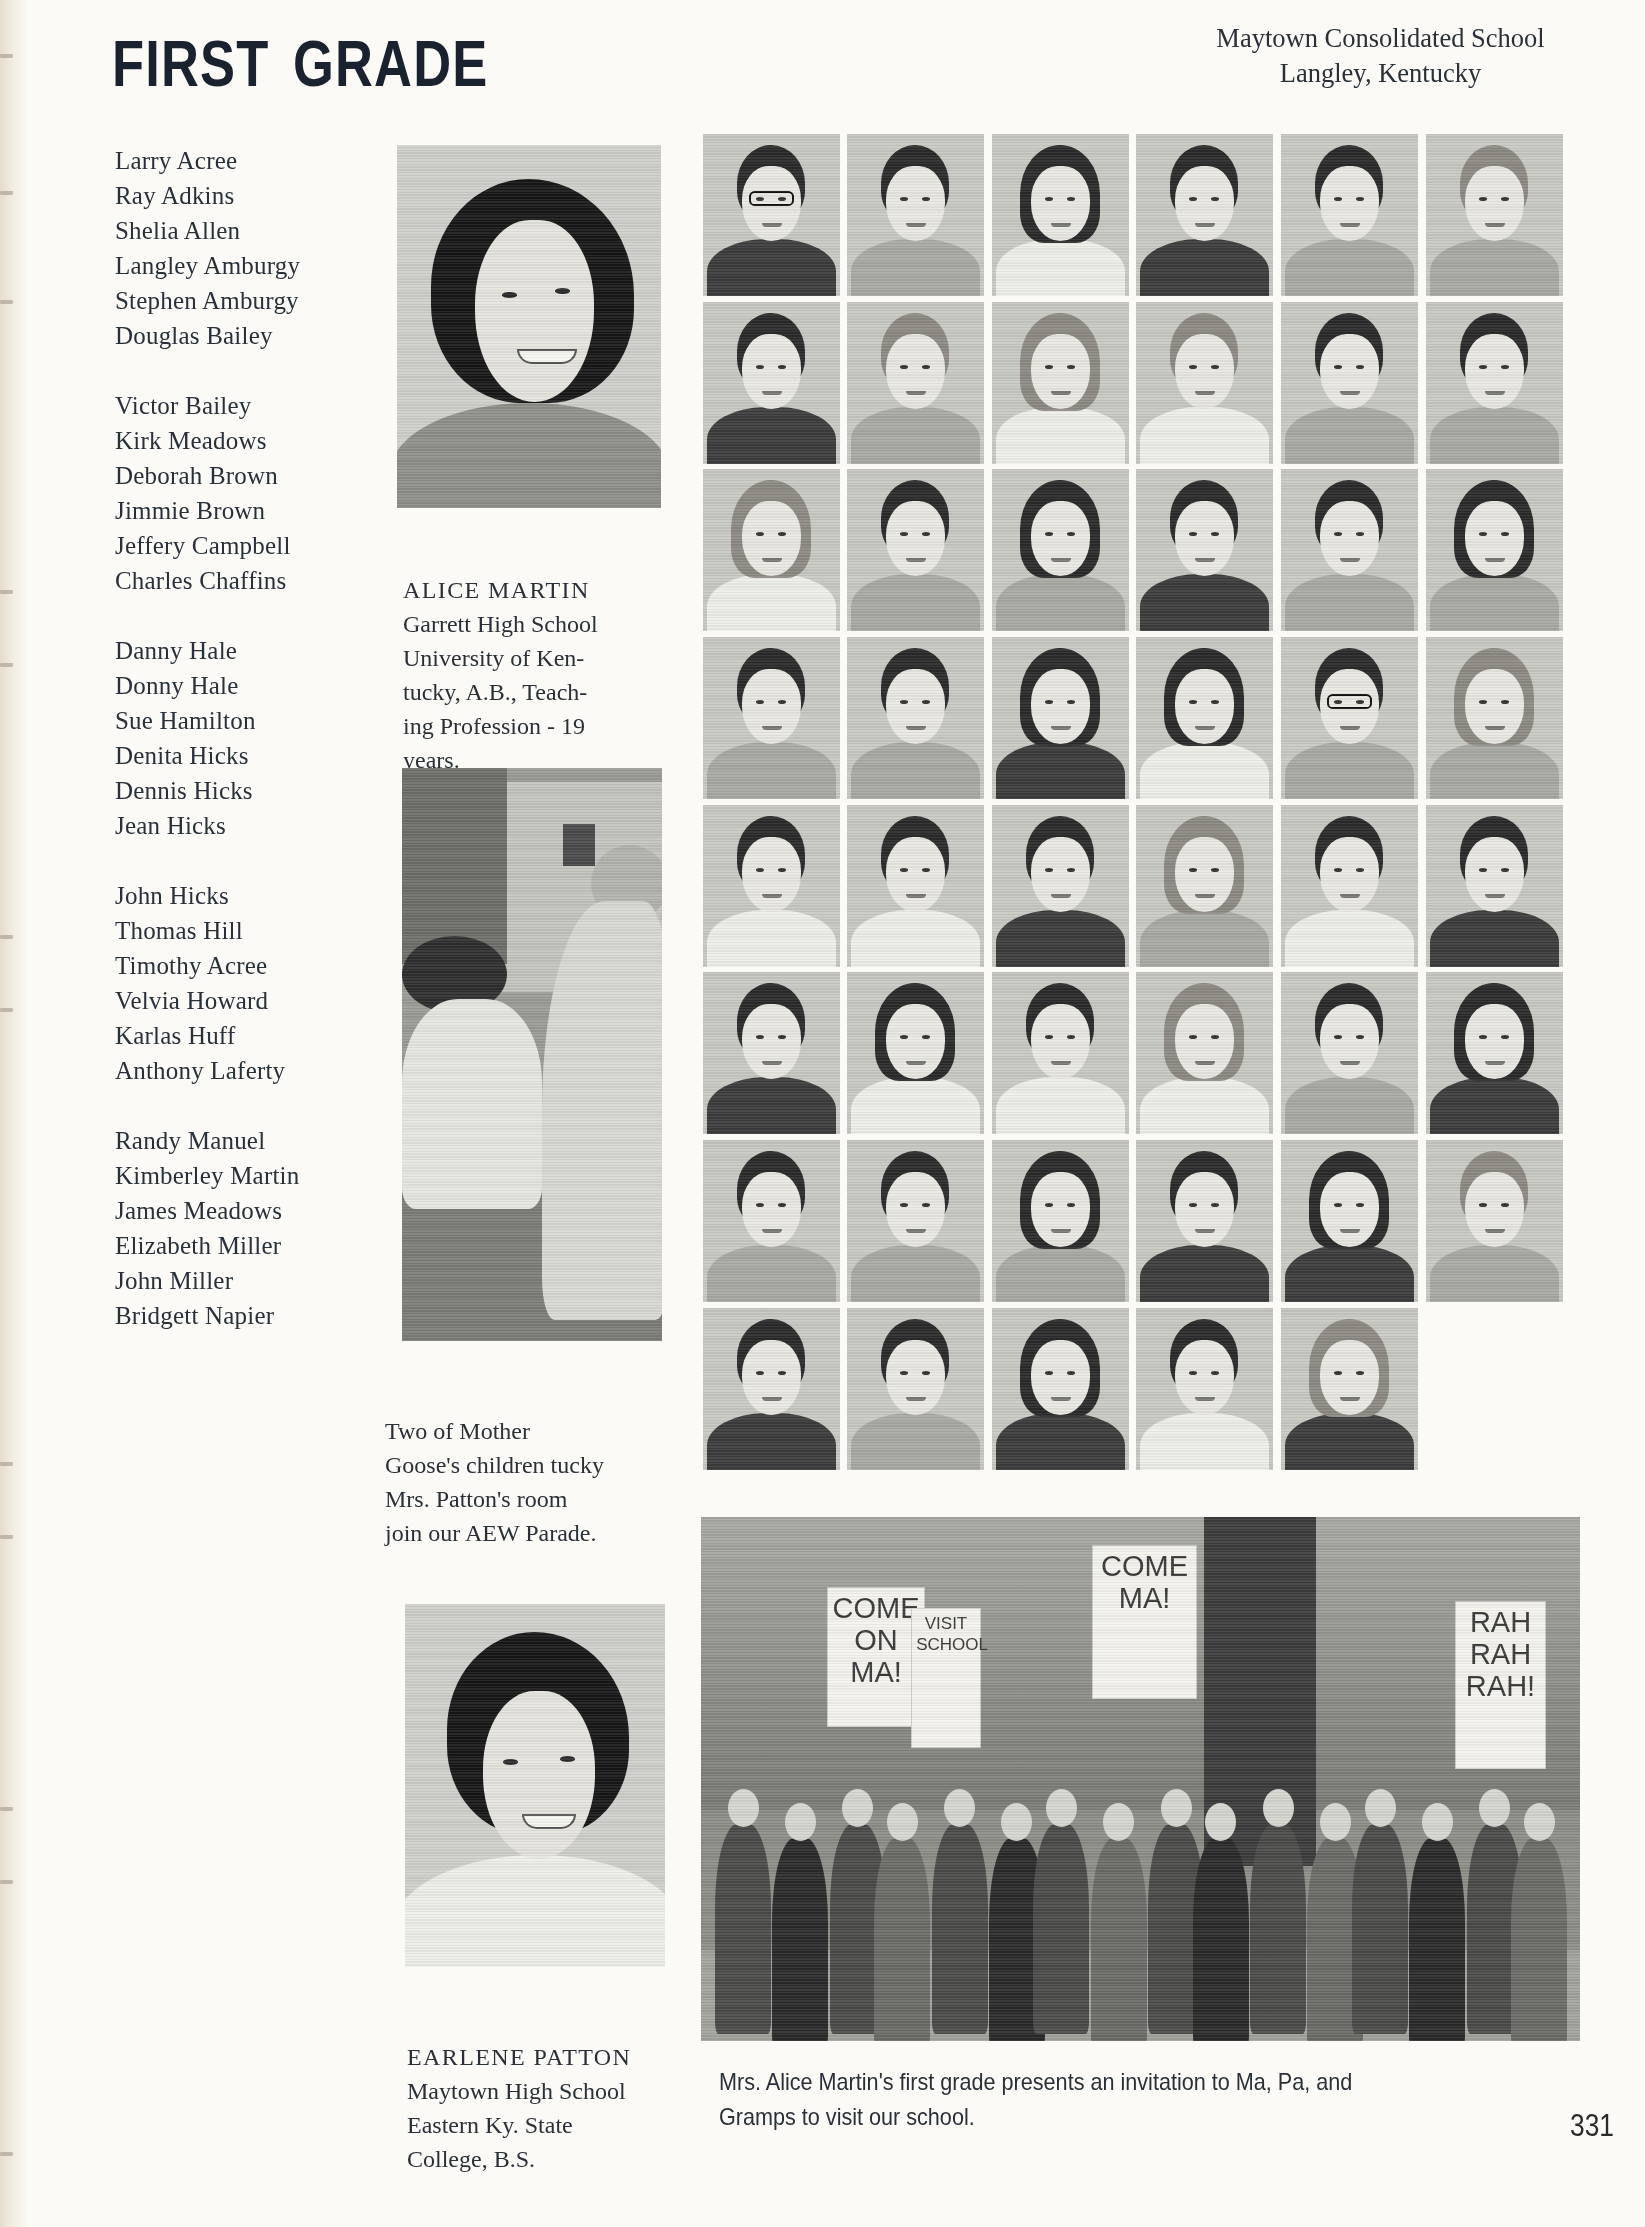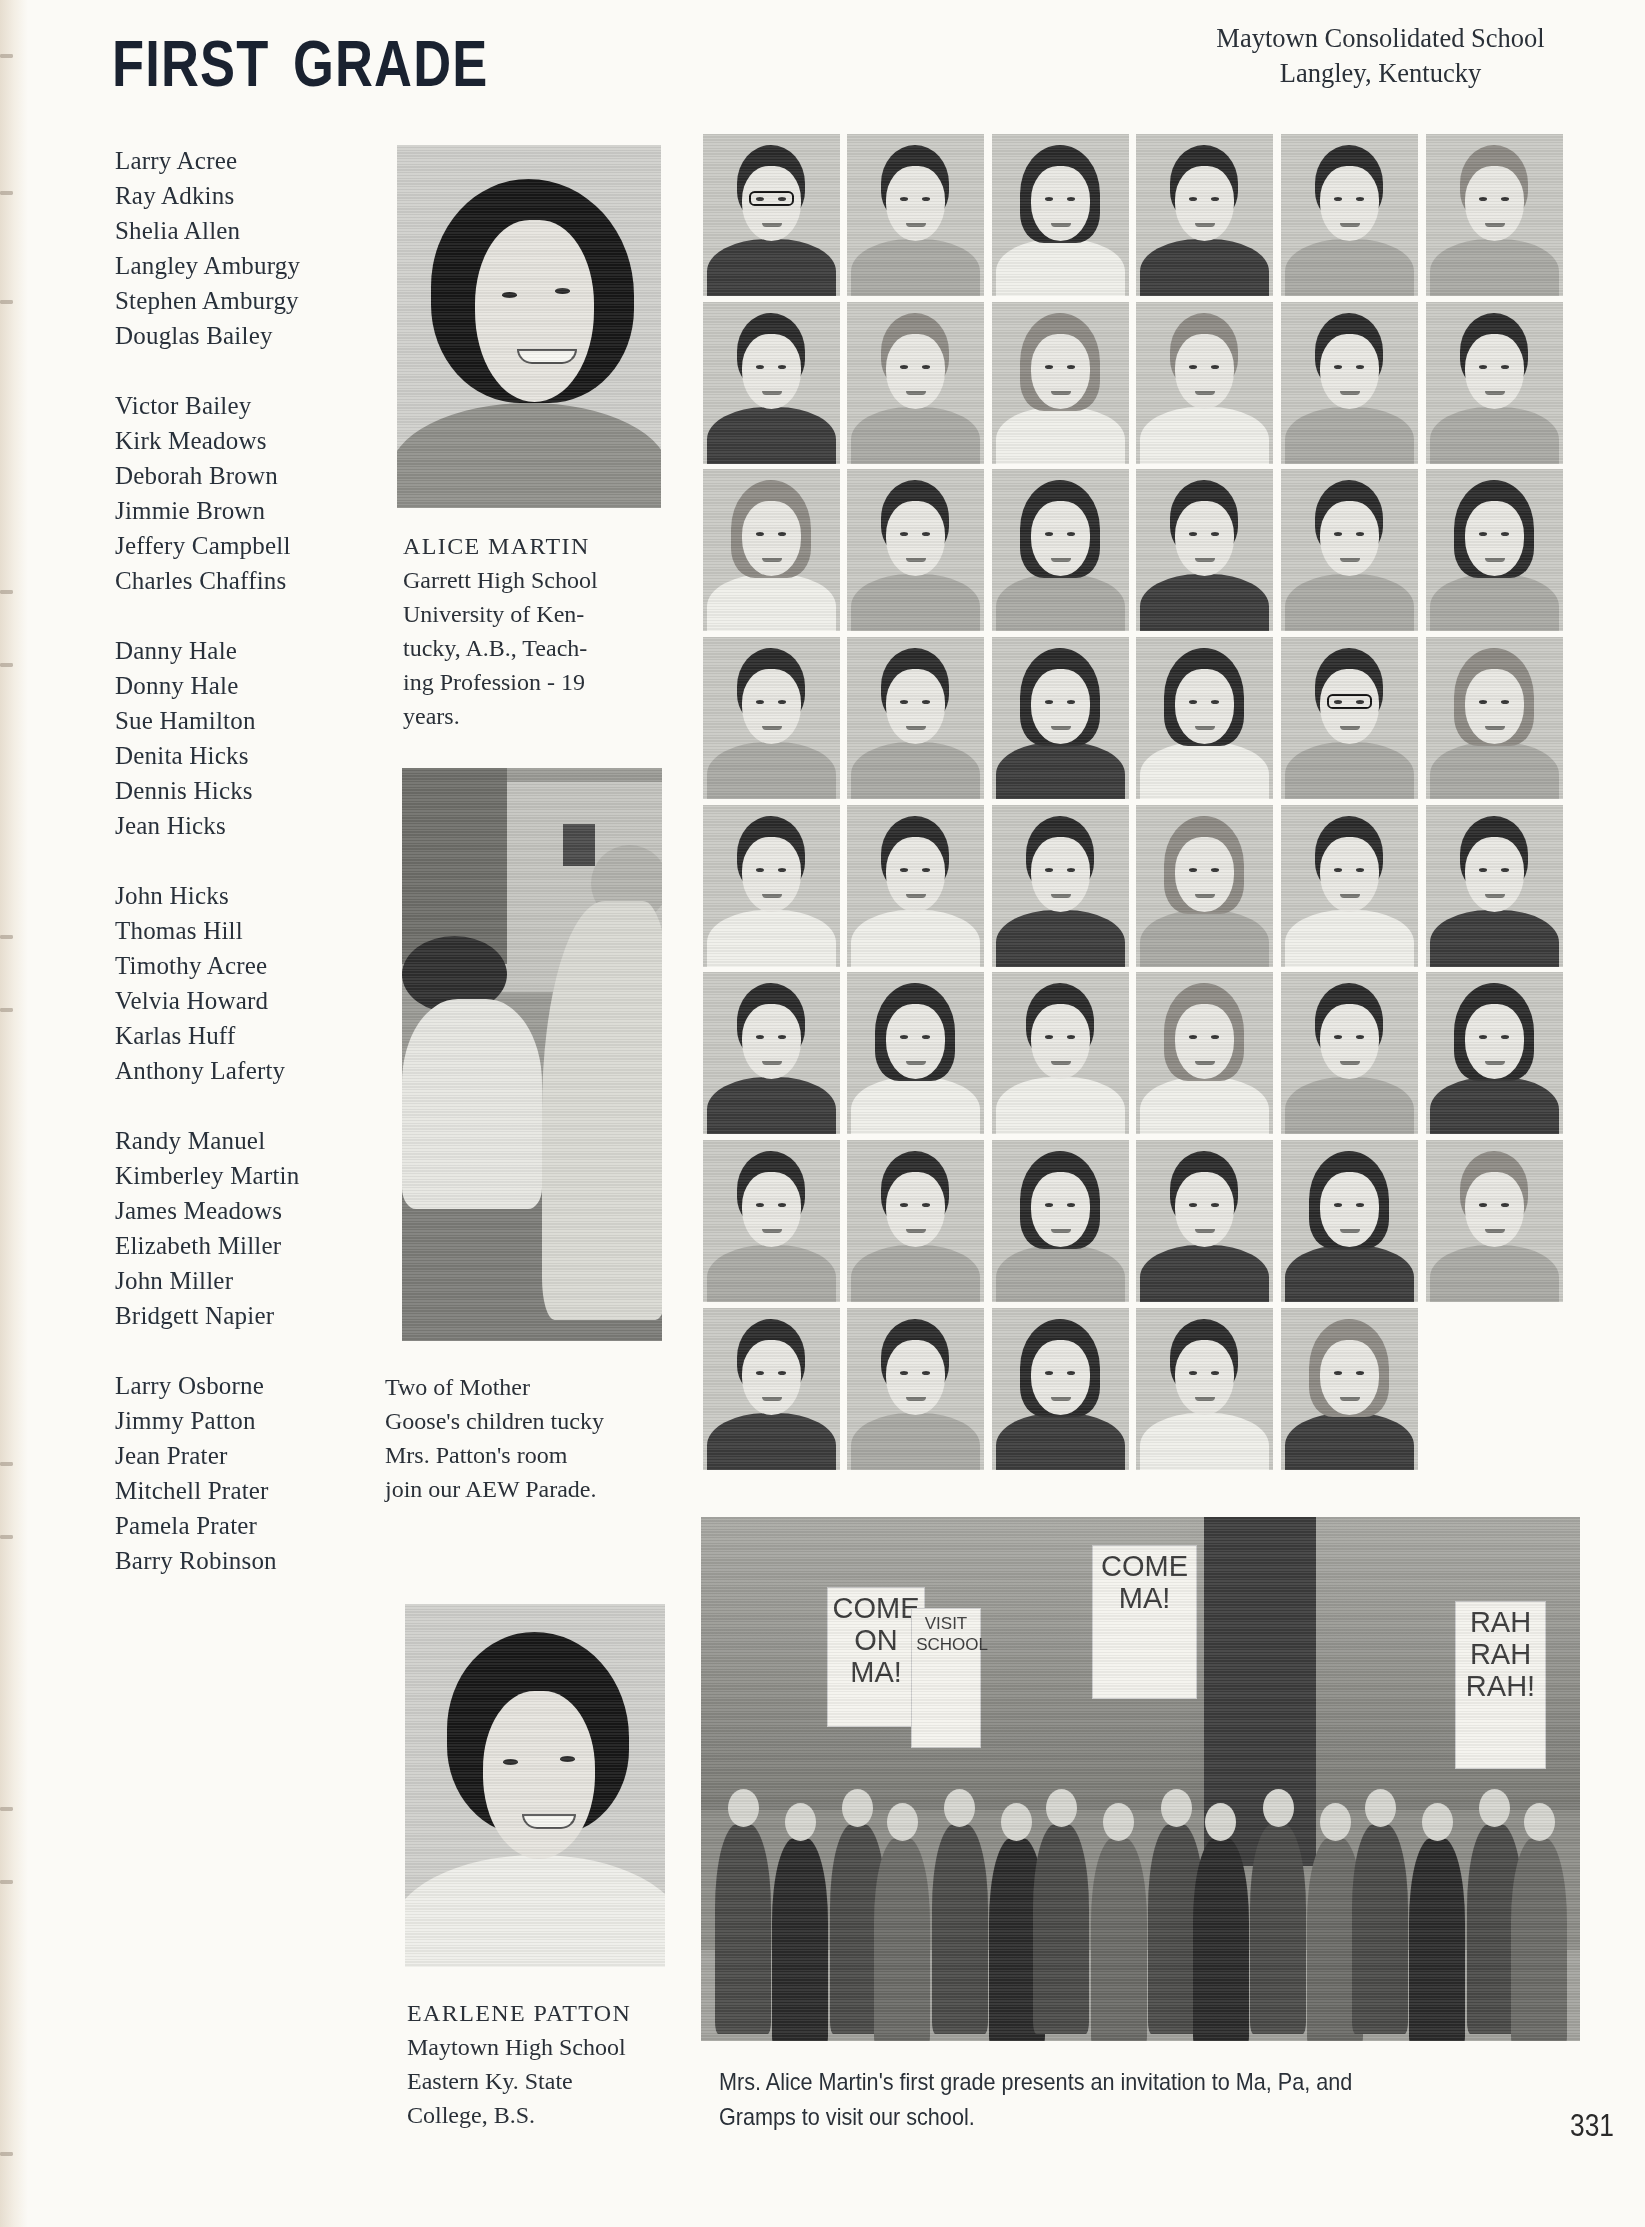--- a/index.html
+++ b/index.html
@@ -49,21 +49,21 @@
   }
 
   
   .portrait-bg { position: absolute; inset: 0; background: #cfcfcb; }
   .t-hair { position: absolute; background: #171717; border-radius: 48% 52% 42% 44%; }
   .t-face { position: absolute; background: #e6e4de; border-radius: 46% 46% 50% 50%; }
   .t-body { position: absolute; border-radius: 50% 50% 0 0; }
   .t-eye { position: absolute; width: 15.4px; height: 5.6px; background: #2a2a2a; border-radius: 50%; }
   .t-mouth { position: absolute; height: 11.2px; background: #f7f7f2; border: 2.1px solid #555; border-radius: 0 0 21px 21px; }
 
-  .caption { position: absolute; font-size: 24px; line-height: 34px; color: #2a3038; white-space: nowrap; }
+  .caption { position: absolute; font-size: 24px; line-height: 34px; color: #2a3038; white-space: nowrap; margin-top: 44px; }
   .caption .head { letter-spacing: 1.4px; }
 
   
   .kid { position: absolute; width: 137px; height: 162px; overflow: hidden; background: #c9c9c4; }
   .kid::after {
     content: ""; position: absolute; inset: 0;
     background: repeating-linear-gradient(0deg, rgba(255,255,255,.07) 0 1.4px, rgba(0,0,0,.05) 1.4px 2.8px);
   }
   .kid .k-hair { position: absolute; left: 34px; top: 11.2px; width: 68px; height: 77px; background: #2a2a2a; border-radius: 50% 50% 40% 40%; }
   .kid.light .k-hair { background: #8d8a84; }
@@ -140,28 +140,20 @@
       <div class="name">Karlas Huff</div>
       <div class="name">Anthony Laferty</div>
     </div>
     <div class="name-group">
       <div class="name">Randy Manuel</div>
       <div class="name">Kimberley Martin</div>
       <div class="name">James Meadows</div>
       <div class="name">Elizabeth Miller</div>
       <div class="name">John Miller</div>
       <div class="name">Bridgett Napier</div>
-    </div>
-    <div class="name-group">
-      <div class="name">Larry Osborne</div>
-      <div class="name">Jimmy Patton</div>
-      <div class="name">Jean Prater</div>
-      <div class="name">Mitchell Prater</div>
-      <div class="name">Pamela Prater</div>
-      <div class="name">Barry Robinson</div>
     </div>
   </div>
 
 <div class="photo" style="left:397px; top:145px; width:264px; height:363px;">
   <div class="portrait-bg"></div>
   <div class="t-hair" style="left:34px; top:34px; width:203px; height:224px;"></div>
   <div class="t-body" style="left:-7px; top:258px; width:279px; height:140px; background:#8f8f8a;"></div>
   <div class="t-face" style="left:78px; top:75px; width:119px; height:182px;"></div>
   <div class="t-eye" style="left:105px; top:147px;"></div>
   <div class="t-eye" style="left:158px; top:143px;"></div>

